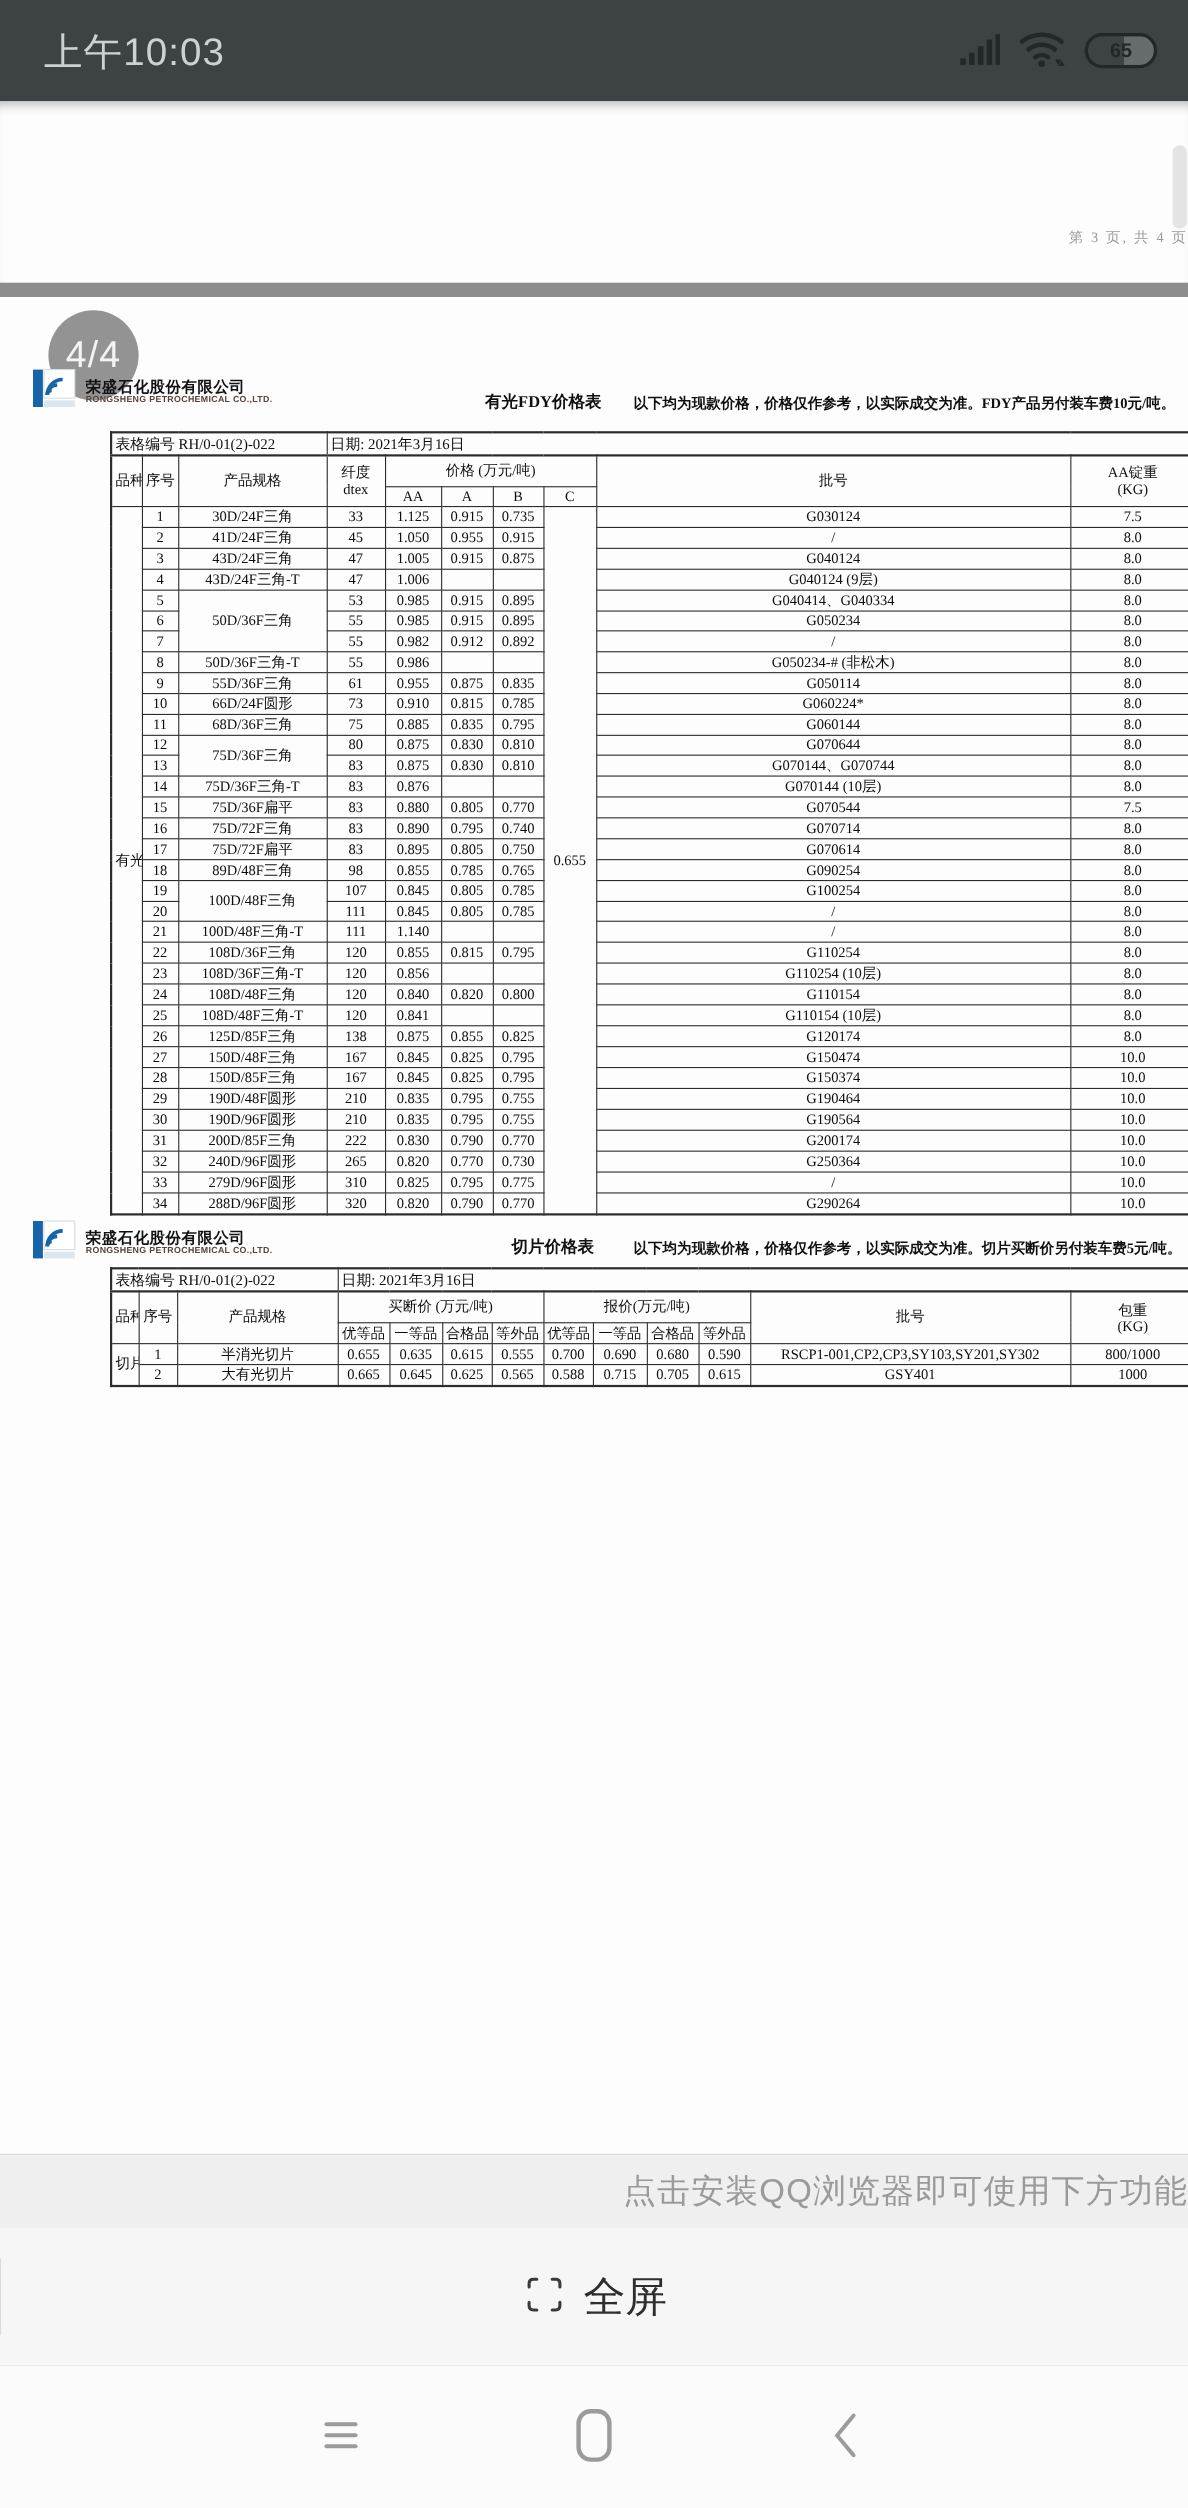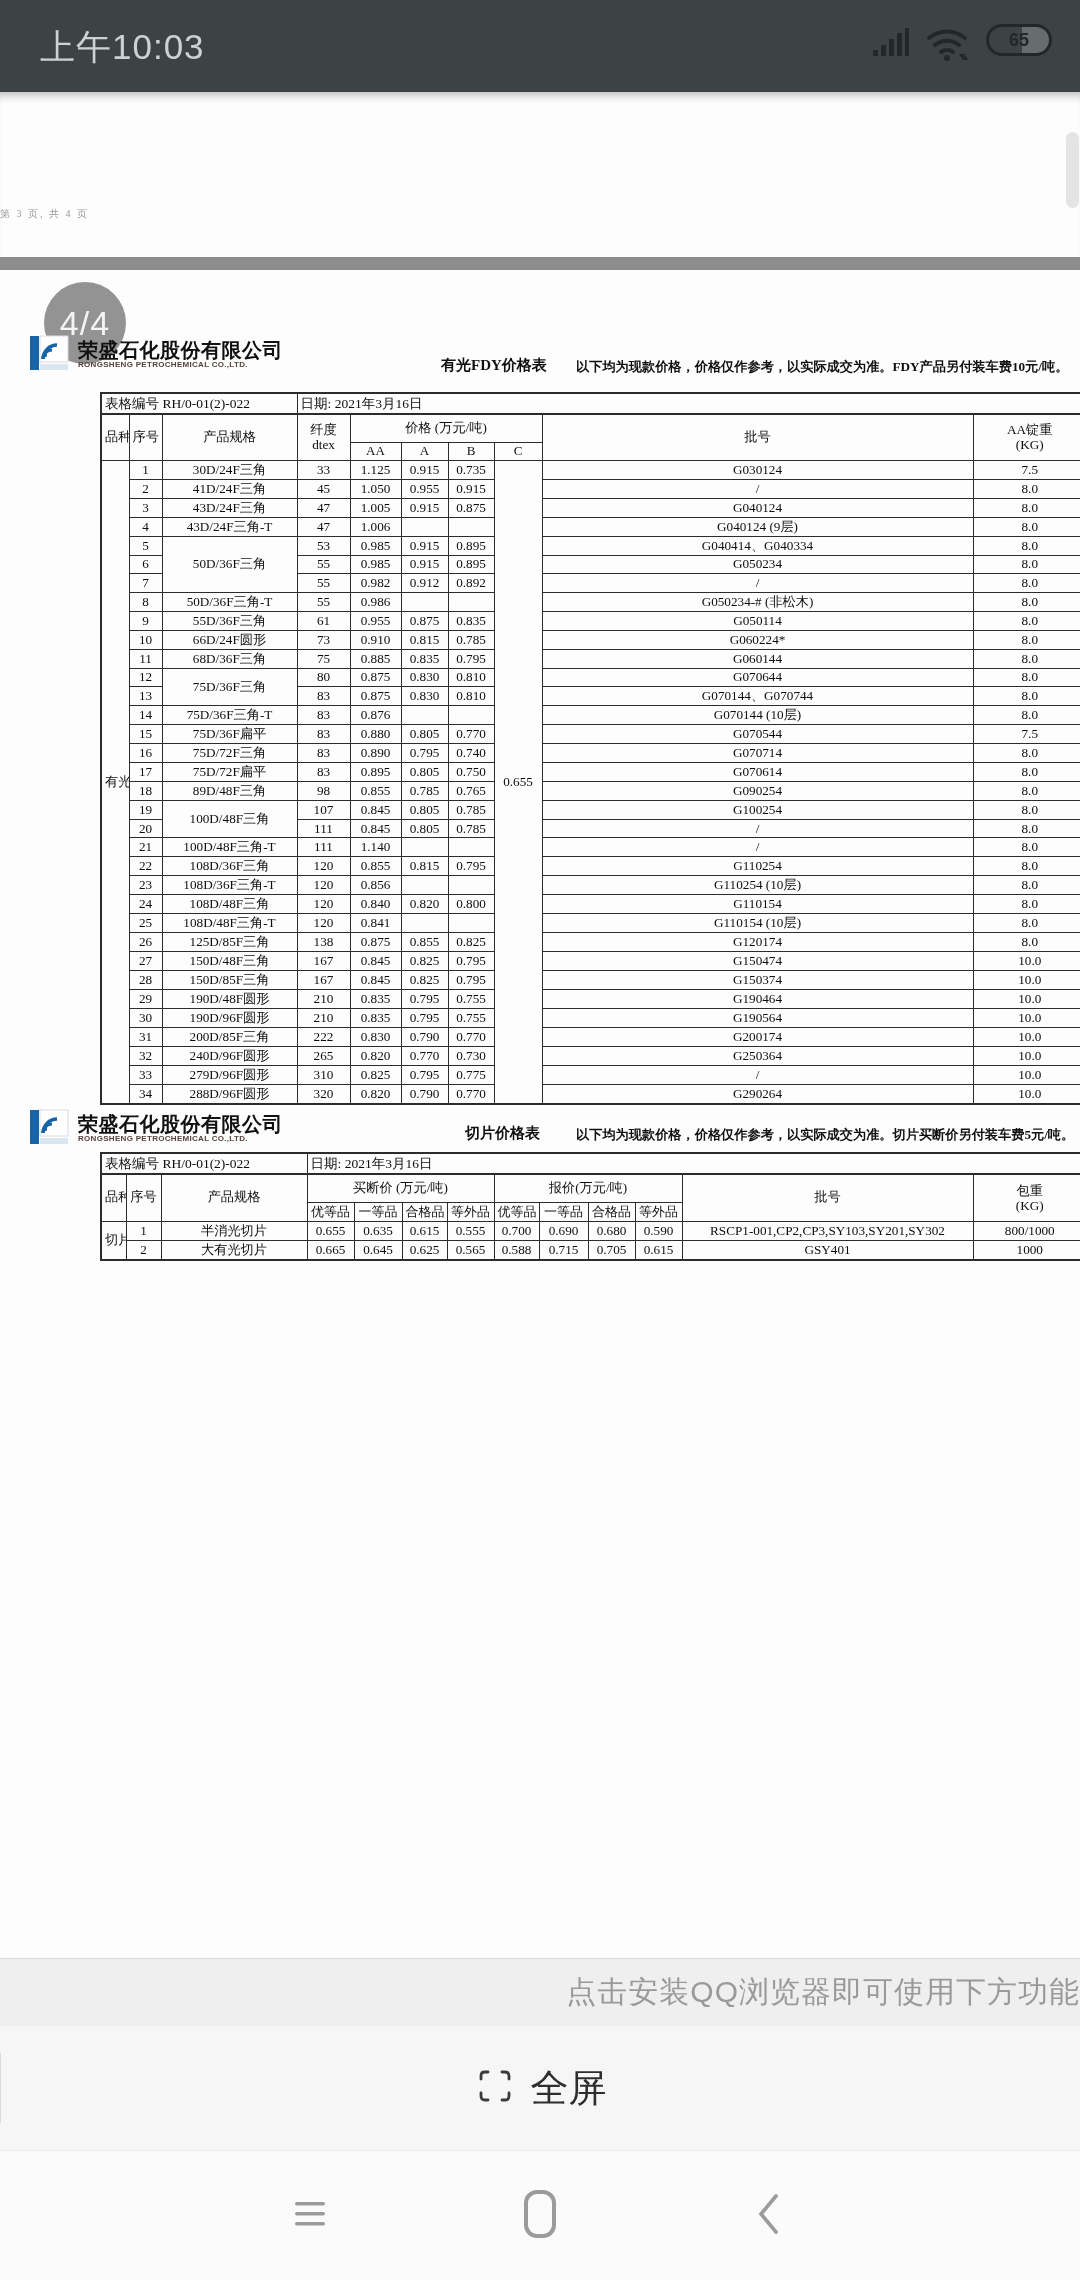--- a/index.html
+++ b/index.html
@@ -2,44 +2,44 @@
 <html><head>
 <meta charset="utf-8">
 <style>
   * { margin:0; padding:0; box-sizing:border-box; }
   html,body { width:1080px; height:2280px; background:#fff; font-family:"Liberation Sans", sans-serif; }
   .screen { position:relative; width:1080px; height:2280px; overflow:hidden; background:#fff; }
 
   
   .status-bar { position:absolute; left:0; top:0; width:1080px; height:92px; background:#3d4244; }
   .status-time { position:absolute; left:40px; top:24px; font-size:35px; color:#ccd1d1; letter-spacing:1px; }
-  .status-icons { position:absolute; right:28px; top:24px; display:flex; gap:14px; height:44px; }
+  .status-icons { position:absolute; right:28px; top:24px; display:flex; align-items:center; gap:14px; height:44px; }
   .battery-pill { position:relative; width:66px; height:32px; border:3px solid #22272a; border-radius:16px;
                   display:flex; align-items:center; justify-content:center;
                   background:linear-gradient(90deg, transparent 55%, rgba(180,186,188,0.35) 55%); }
   .battery-pill span { font-size:18px; font-weight:bold; color:#22272a; }
 
   
   .page3-tail { position:absolute; left:0; top:92px; width:1080px; height:165px; background:#fdfdfd;
                 box-shadow:inset 0 10px 10px -7px rgba(0,0,0,0.28); }
-  .page-indicator { position:absolute; left:0; top:115px; width:100%; text-align:left;
-                    font-family:"Liberation Serif", serif; font-size:10px; color:#9b9b9b; letter-spacing:2px; }
+  .page-indicator { position:absolute; left:0; top:115px; width:100%; text-align:right;
+                    font-family:"Liberation Serif", serif; font-size:13px; color:#9b9b9b; letter-spacing:2px; }
   .scroll-thumb { position:absolute; right:1px; top:40px; width:13px; height:76px; background:#e4e4e4; border-radius:7px; }
   .page-sep { position:absolute; left:0; top:257px; width:1080px; height:13px; background:#8d8d8d; }
   .page4 { position:absolute; left:0; top:270px; width:1080px; height:1784px; background:#fdfdfd; }
 
   .page-badge { position:absolute; left:44px; top:12px; width:82px; height:82px; border-radius:50%;
                 background:rgba(128,128,128,0.85); color:#f4f4f4; font-size:34px; font-weight:300;
                 display:flex; align-items:center; justify-content:center; letter-spacing:1px; }
 
   
   .logo-block { position:absolute; left:30px; display:flex; align-items:center; gap:8px; }
   .logo-1 { top:64px; } .logo-2 { top:838px; }
   .logo-names { display:flex; flex-direction:column; line-height:1.05; }
-  .company-zh { font-size:20px; font-weight:bold; color:#111; letter-spacing:0.5px; }
+  .company-zh { font-size:14px; font-weight:bold; color:#111; letter-spacing:0.5px; }
   .company-en { font-size:8px; font-weight:bold; color:#55443c; letter-spacing:0.3px; }
 
   .doc-line { position:absolute; font-family:"Liberation Serif", serif; font-weight:bold; color:#101010; white-space:nowrap; }
   .tbl-title { font-size:15px; }
   .tbl-note { font-size:13.2px; }
 
   
   table.price { position:absolute; left:52px; border-collapse:collapse; table-layout:fixed;
                 font-family:"Liberation Serif", serif; color:#0d0d0d; background:#fdfdfd;margin-left:48px; }
   table.price { border:2px solid #2c2c2c; }

